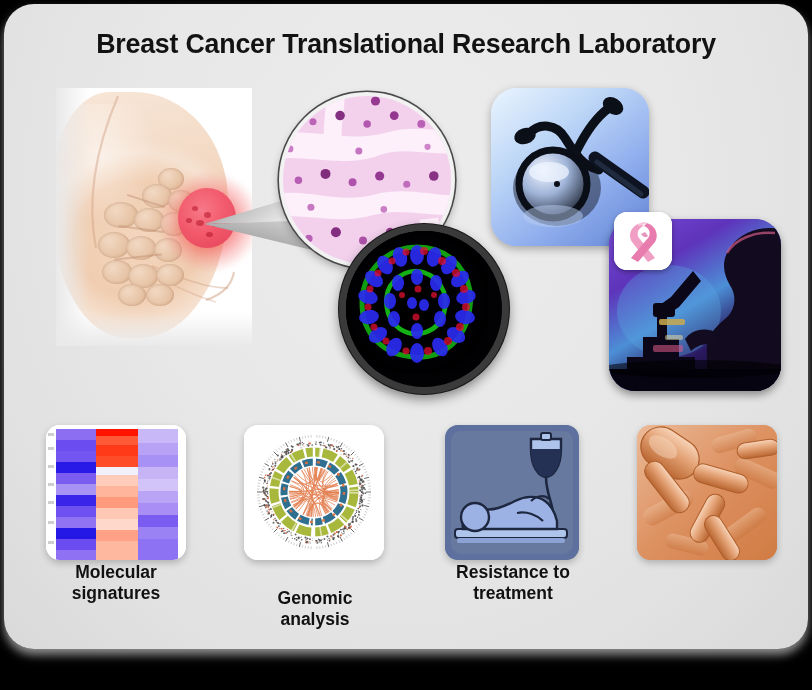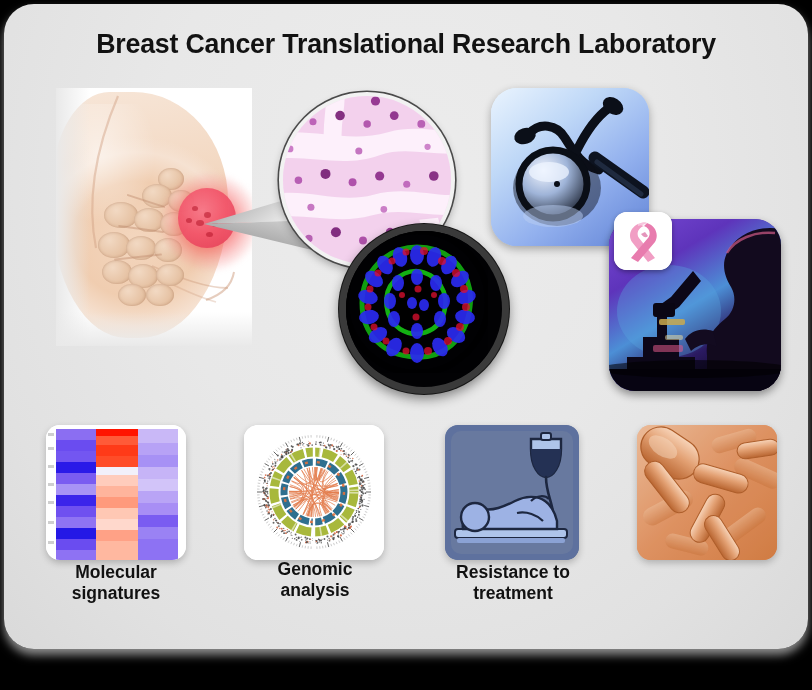--- a/index.html
+++ b/index.html
@@ -100,21 +100,21 @@
   #resistance{left:441px;top:421px;width:134px;height:135px;
           background:linear-gradient(160deg,#6d7fa8 0%,#5e719e 50%,#56688f 100%);
           border-radius:13px;}
   #microbiome{left:633px;top:421px;width:140px;height:135px;
           background:linear-gradient(150deg,#e9b894 0%,#dd8f59 45%,#d27e45 100%);}
 
   .caption{position:absolute;text-align:center;font-weight:bold;color:#111;
            font-size:17.5px;line-height:21px;white-space:pre-line;
            font-family:"Liberation Sans Narrow","Liberation Sans",sans-serif;}
   #cap1{left:22px;top:558px;width:180px;}
-  #cap2{left:222px;top:555px;width:178px;}
+  #cap2{left:222px;top:584px;width:178px;}
   #cap3{left:420px;top:558px;width:178px;}
   #cap4{left:615px;top:558px;width:178px;}
 </style>
 </head>
 <body>
 
 <div id="poster">
 
   <div id="title">Breast Cancer Translational Research Laboratory</div>
 

